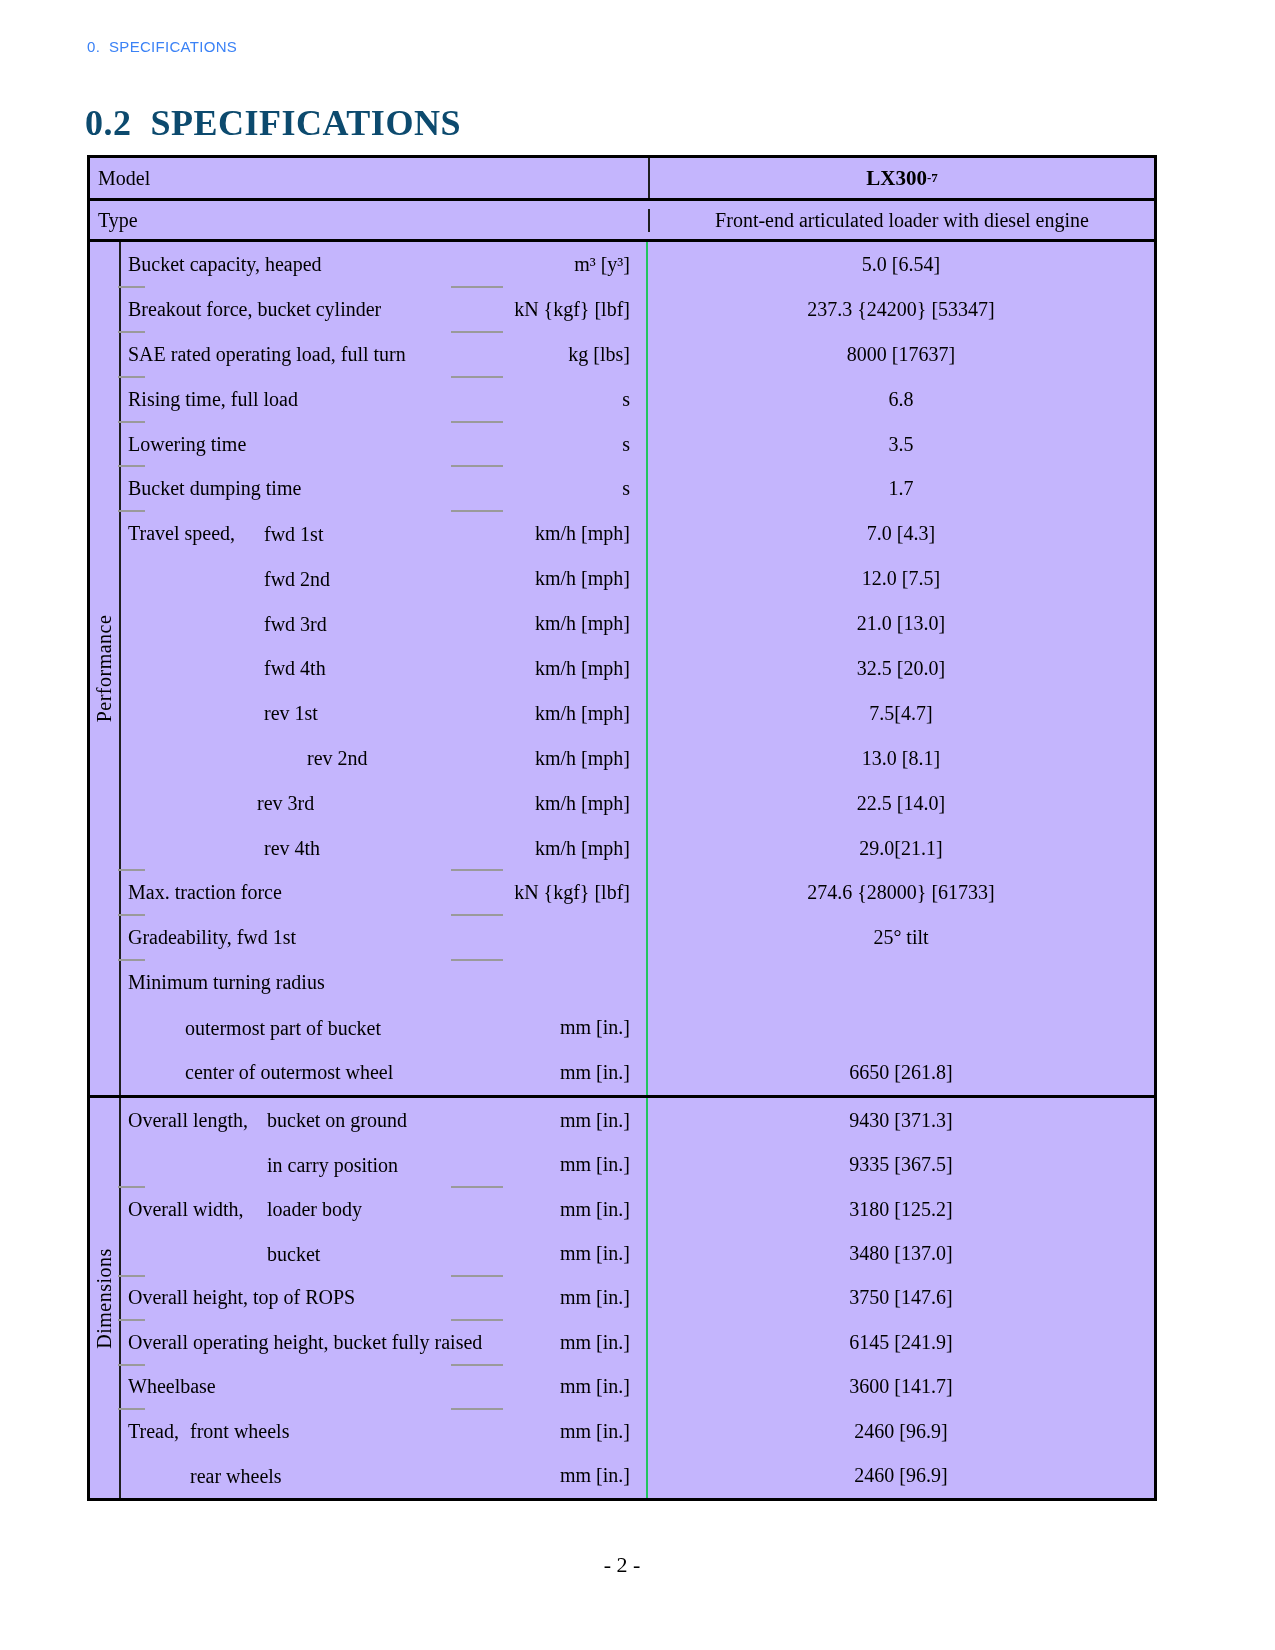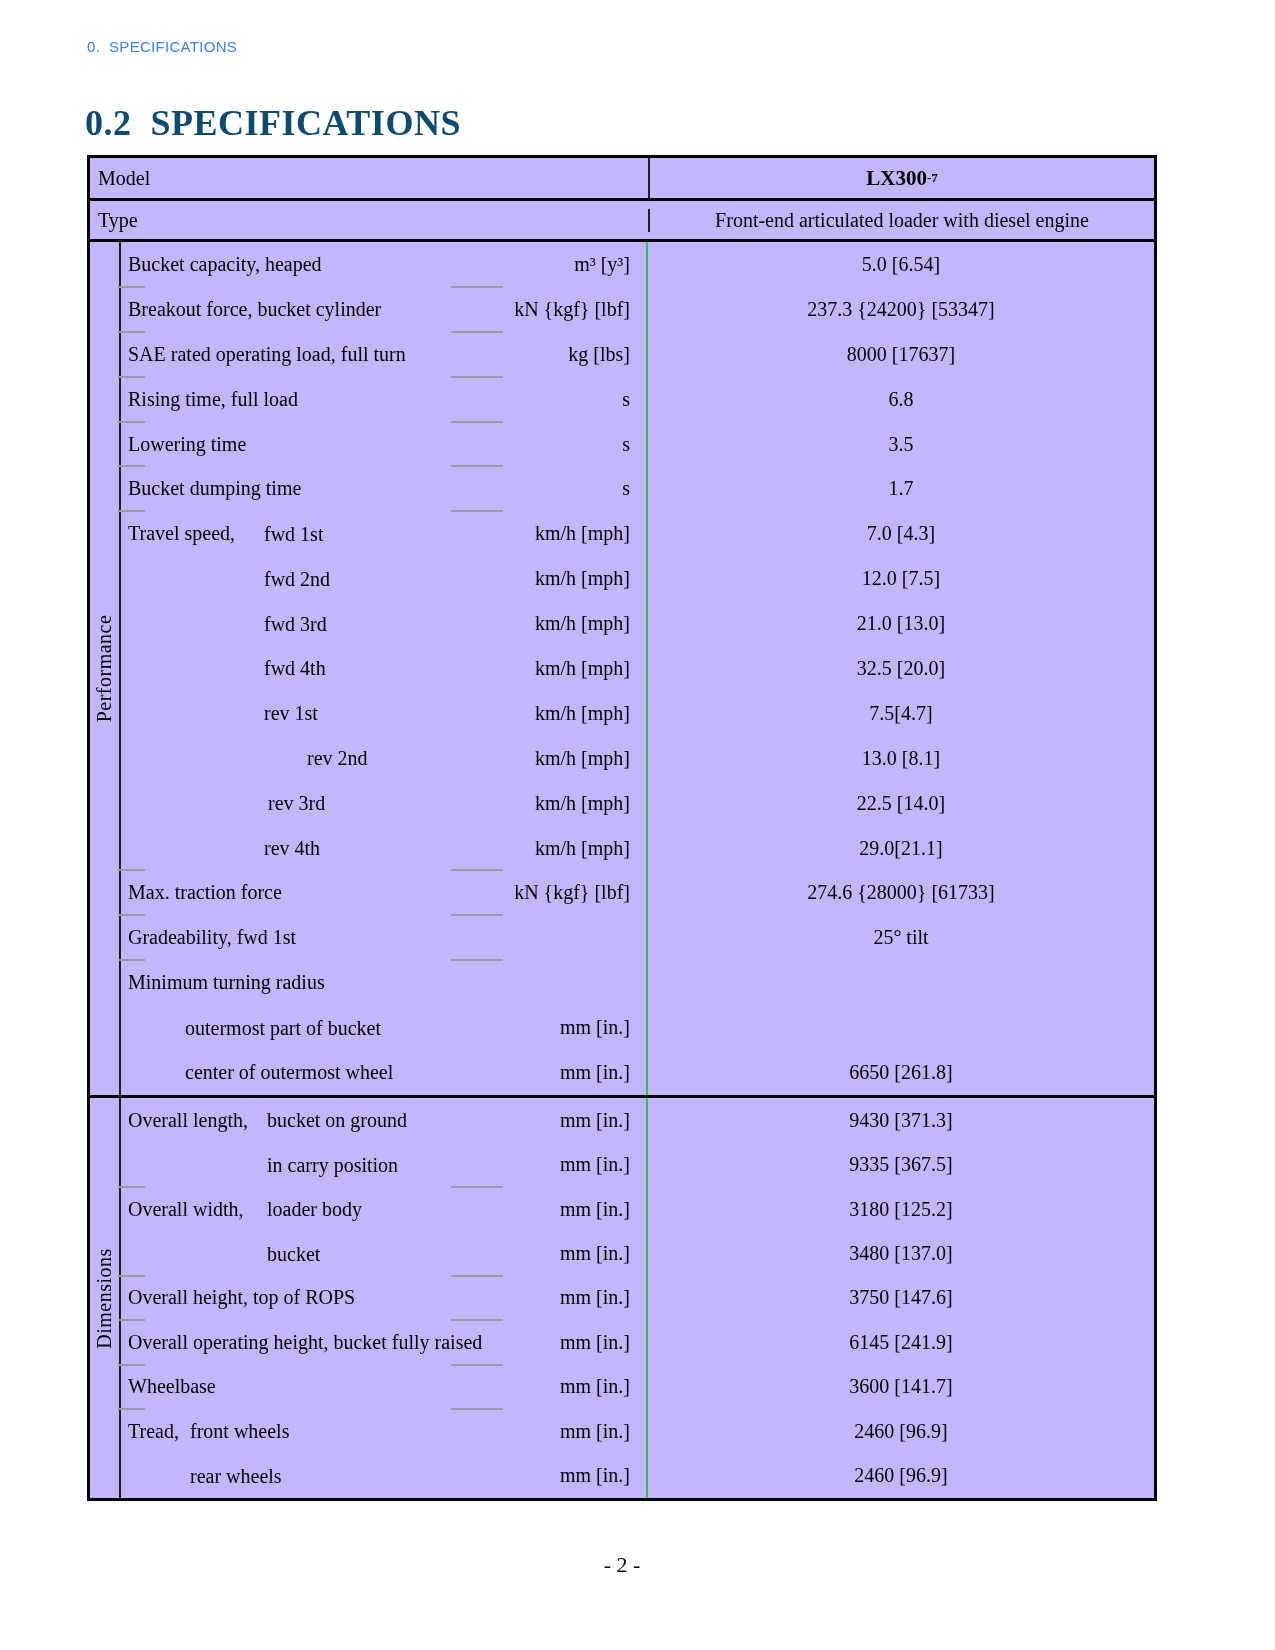--- a/index.html
+++ b/index.html
@@ -138,21 +138,21 @@
           </div>
           <div class="brow">
             <div class="labcell">
               <span class="sublab" style="left: 143px; margin-left: 43px;">rev 2nd</span>
               <span class="unit">km/h [mph]</span>
             </div>
             <div class="valcell">13.0 [8.1]</div>
           </div>
           <div class="brow">
             <div class="labcell">
-              <span class="sublab" style="left: 147px;">rev 3rd</span>
+              <span class="sublab" style="left: 136px;">rev 3rd</span>
               <span class="unit">km/h [mph]</span>
             </div>
             <div class="valcell">22.5 [14.0]</div>
           </div>
           <div class="brow">
             <div class="labcell">
               <span class="sublab" style="left: 143px; font-family: Liberation Serif, serif;">rev 4th</span>
               <span class="unit">km/h [mph]</span>
             </div>
             <div class="valcell">29.0[21.1]</div>

